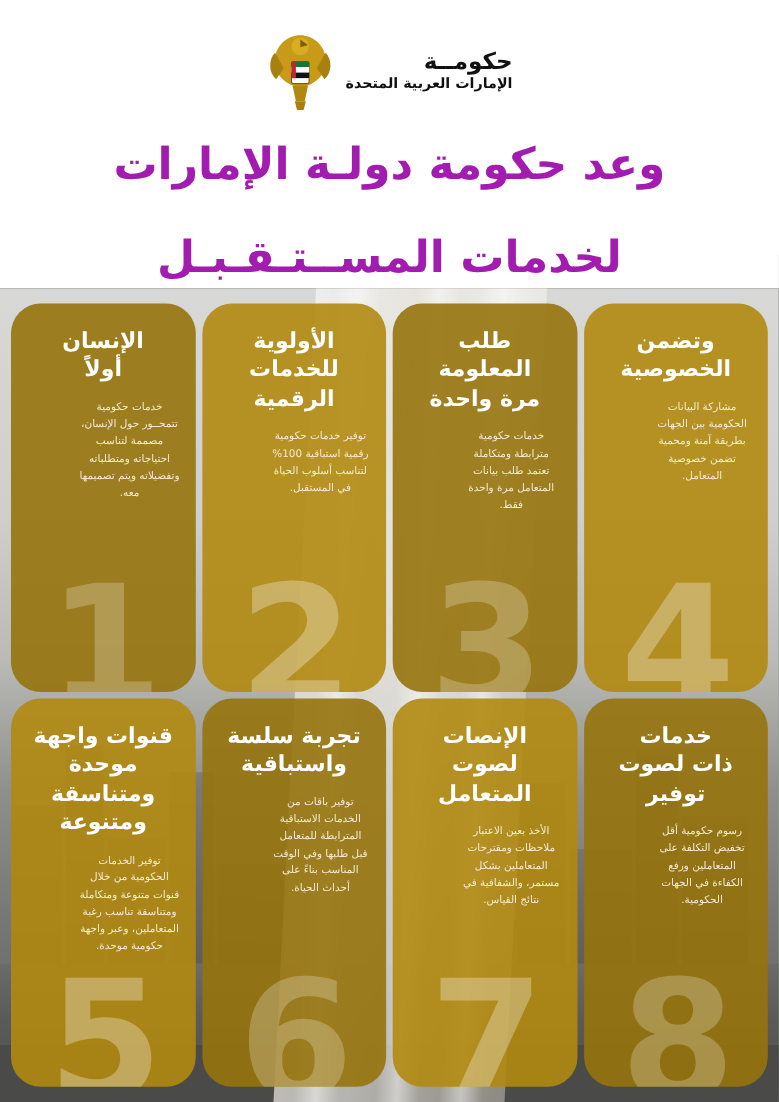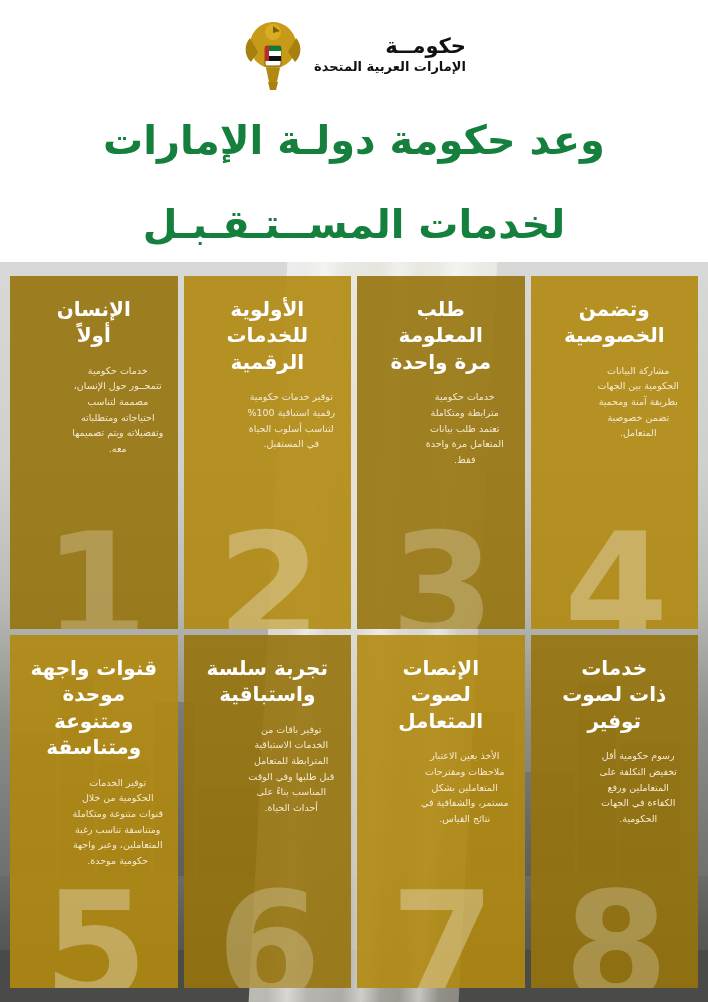--- a/index.html
+++ b/index.html
@@ -19,21 +19,21 @@
   .header {
     height: 262px;
     background: #ffffff;
     position: relative;
   }
   .crest-row {
     display: flex;
     align-items: center;
     justify-content: center;
     gap: 10px;
-    padding-top: 16px;
+    padding-top: 26px;
   }
   .crest {
     width: 62px;
     height: 76px;
     position: relative;
   }
   .crest svg { display: block; }
   .crest-text {
     text-align: right;
     line-height: 1.25;
@@ -46,21 +46,21 @@
   }
   .crest-text .line2 {
     font-size: 13px;
     font-weight: bold;
     color: #111111;
   }
 
   .main-title {
     text-align: center;
     margin-top: 22px;
-    color: #15803d;
+    color: #a21caf;
     font-weight: bold;
     font-size: 40px;
     line-height: 1.30;
     letter-spacing: 0px;
     padding: 0 38px;
   }
   .main-title .l2 { display: block; margin-top: 32px; }
 
   
   .poster {
@@ -135,20 +135,21 @@
     gap: 6px;
     padding: 14px 10px;
     box-sizing: border-box;
   }
   .card {
     position: relative;
     background: rgba(177,137,17,0.90);
     overflow: hidden;
     padding: 20px 14px 0 14px;
     box-sizing: border-box;
+    border-radius: 27px;
   }
   .card.dark { background: rgba(150,115,12,0.90); }
   .card .title {
     color: #ffffff;
     font-weight: bold;
     font-size: 20px;
     line-height: 1.32;
     text-align: center;
     position: relative;
     z-index: 2;
@@ -304,21 +305,21 @@
         <div>واستباقية</div>
       </div>
       <div class="desc">توفير باقات من الخدمات الاستباقية المترابطة للمتعامل قبل طلبها وفي الوقت المناسب بناءً على أحداث الحياة.</div>
       <div class="num">6</div>
     </div>
 
     <div class="card">
       <div class="title">
         <div>قنوات واجهة</div>
         <div>موحدة</div>
+        <div>ومتناسقة</div>
         <div>ومتنوعة</div>
-        <div>ومتناسقة</div>
       </div>
       <div class="desc">توفير الخدمات الحكومية من خلال قنوات متنوعة ومتكاملة ومتناسقة تناسب رغبة المتعاملين، وعبر واجهة حكومية موحدة.</div>
       <div class="num">5</div>
     </div>
 
   </div>
 </div>
 
 </body></html>

